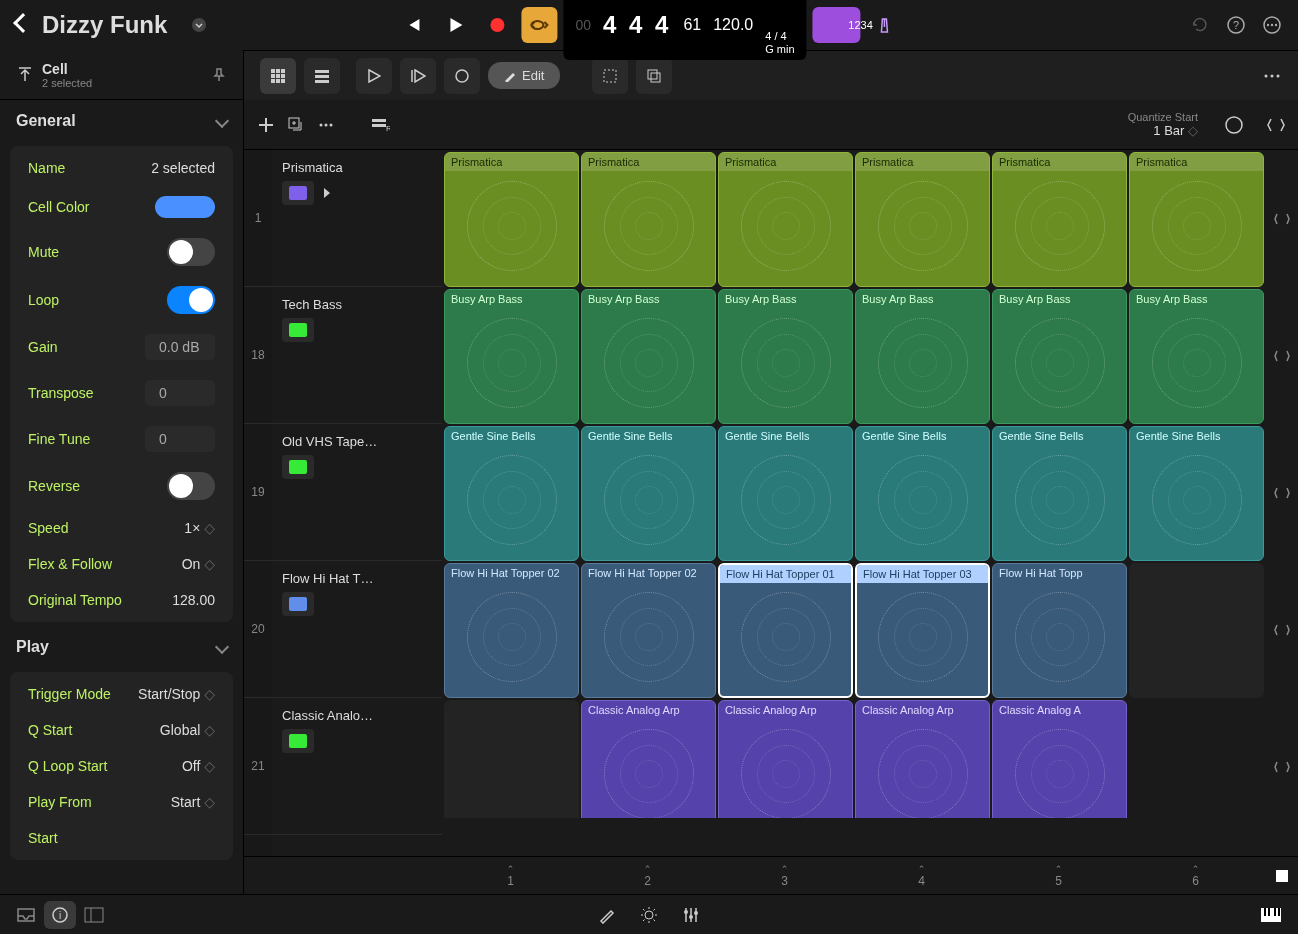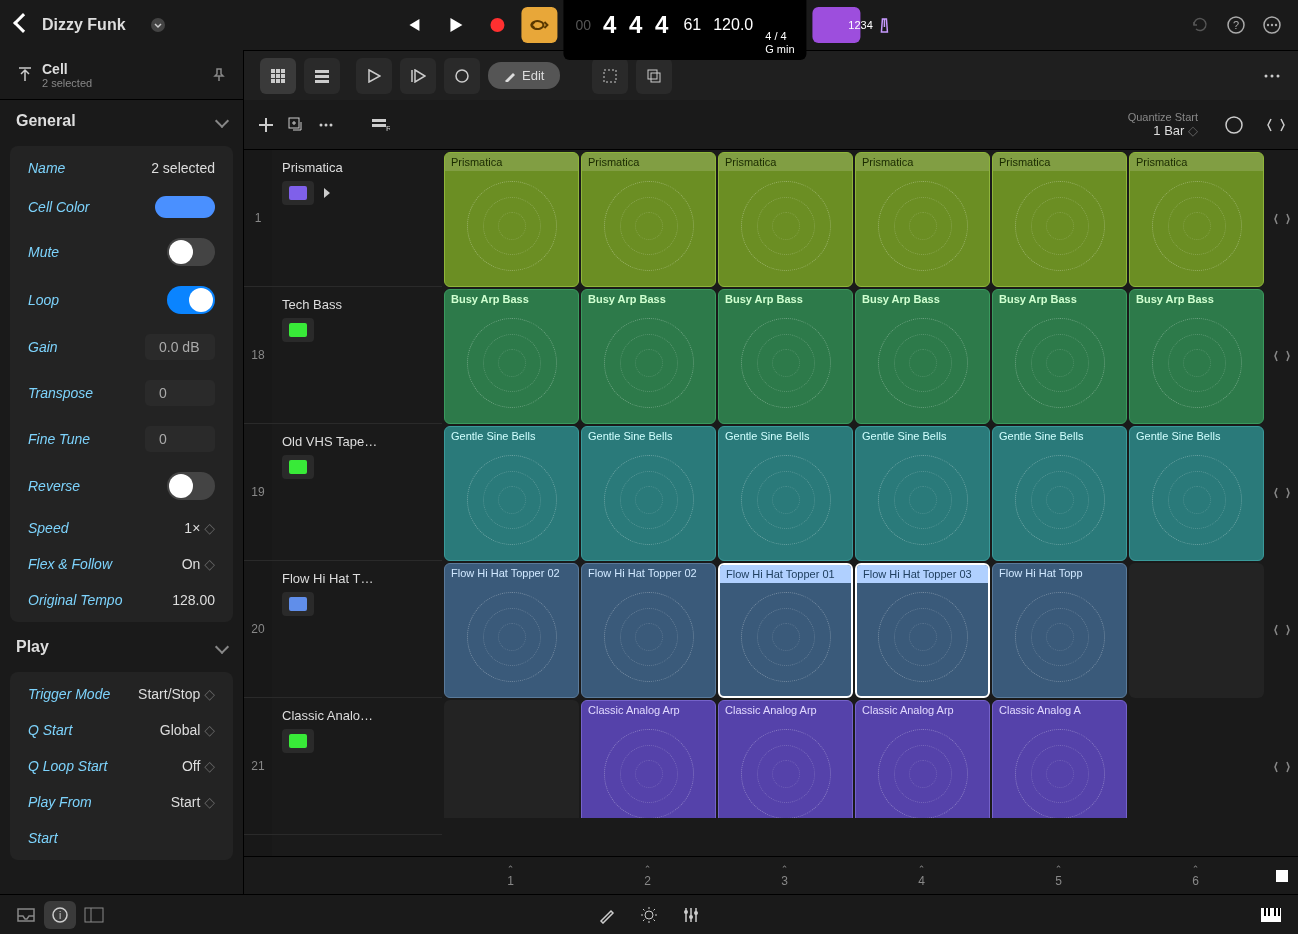--- a/index.html
+++ b/index.html
@@ -1,20 +1,20 @@
 <!DOCTYPE html>
 <html><head>
 <meta charset="utf-8">
 <style>
 * { margin: 0; padding: 0; box-sizing: border-box; font-family: -apple-system, BlinkMacSystemFont, "Segoe UI", sans-serif; }
 body { background: #1a1a1a; color: #ddd; width: 1298px; height: 934px; overflow: hidden; }
 
 
 .topbar { height: 50px; background: #1a1a1a; display: flex; align-items: center; padding: 0 16px; gap: 12px; }
-.topbar .title { font-size: 16px; font-weight: 600; display: flex; align-items: center; gap: 24px; }
+.topbar .title { font-size: 24px; font-weight: 600; display: flex; align-items: center; gap: 24px; }
 .topbar .center { position: absolute; left: 50%; transform: translateX(-50%); display: flex; align-items: center; gap: 6px; }
 .transport-btn { width: 36px; height: 36px; border-radius: 6px; display: flex; align-items: center; justify-content: center; cursor: pointer; }
 .transport-btn.yellow { background: #e8a739; }
 .transport-btn.purple { background: #9d4edd; padding-left: 48px; }
 .transport-btn.rec { color: #ff3030; }
 .lcd { background: #000; border-radius: 6px; padding: 4px 12px; display: flex; align-items: center; gap: 12px; font-family: monospace; color: #fff; }
 .lcd .big { font-size: 24px; font-weight: 600; letter-spacing: 3px; }
 .lcd .small { font-size: 11px; line-height: 1.2; margin-top: 36px; }
 .topbar .right { margin-left: auto; display: flex; gap: 16px; }
 
@@ -31,21 +31,21 @@
 
 
 .sidebar-hdr { height: 50px; padding: 8px 16px; display: flex; align-items: center; gap: 8px; border-bottom: 1px solid #000; }
 .sidebar-hdr .label { display: flex; flex-direction: column; }
 .sidebar-hdr .main-lbl { font-size: 14px; font-weight: 600; }
 .sidebar-hdr .sub-lbl { font-size: 11px; color: #888; }
 
 
 .section-hdr { padding: 12px 16px; font-size: 16px; font-weight: 600; display: flex; justify-content: space-between; align-items: center; cursor: pointer; }
 .prop-row { display: flex; justify-content: space-between; align-items: center; padding: 10px 18px; font-size: 14px; color: #aaa; }
-.prop-row .label { color: #7dd3fc; font-style: italic; }
+.prop-row .label { color: #bef264; }
 .prop-row .value { color: #ddd; }
 .prop-row .value-box { background: #2a2a2a; border-radius: 5px; padding: 5px 14px; min-width: 70px; text-align: right; font-size: 14px; display: inline-flex; align-items: center; gap: 4px; }
 .color-swatch { width: 60px; height: 22px; border-radius: 11px; background: #4a90ff; }
 .toggle { width: 48px; height: 28px; border-radius: 14px; background: #444; position: relative; cursor: pointer; }
 .toggle.on { background: #0a84ff; }
 .toggle .knob { width: 24px; height: 24px; border-radius: 50%; background: #fff; position: absolute; top: 2px; left: 2px; transition: left 0.2s; }
 .toggle.on .knob { left: 22px; }
 .props-group { background: #232323; margin: 4px 10px; border-radius: 8px; padding: 4px 0; }
 
 
@@ -61,21 +61,21 @@
 .cells-scroll { flex: 1; overflow-x: auto; position: relative; }
 .cells-grid { display: grid; grid-template-columns: repeat(6, 135px); grid-template-rows: repeat(5, 135px); gap: 2px; padding: 2px; }
 .track-header { height: 137px; padding: 10px; font-size: 13px; color: #ddd; border-bottom: 1px solid #2a2a2a; position: relative; white-space: nowrap; overflow: hidden; text-overflow: ellipsis; }
 .num-cell { height: 137px; display: flex; align-items: center; justify-content: center; font-size: 12px; color: #888; border-bottom: 1px solid #2a2a2a; }
 
 .cell { border-radius: 6px; position: relative; overflow: hidden; cursor: pointer; }
 .cell .label { font-size: 11px; padding: 3px 6px; white-space: nowrap; overflow: hidden; text-overflow: ellipsis; }
 .cell.green1 { background: #6b8e23; border: 1px solid #8fb53a; }
 .cell.green1 .label { color: #1a2a00; background: rgba(255,255,255,0.15); }
 .cell.green2 { background: #2d7a4a; border: 1px solid #3a9a5e; }
-.cell.green2 .label { color: #d0ffd0; font-weight: bold; }
+.cell.green2 .label { color: #d0ffd0; }
 .cell.teal { background: #2a7a7a; border: 1px solid #3a9a9a; }
 .cell.teal .label { color: #d0ffff; }
 .cell.blue { background: #3a5a7a; border: 1px solid #5a7a9a; }
 .cell.blue .label { color: #d0e8ff; }
 .cell.blue.sel { border: 2px solid #fff; }
 .cell.blue.sel .label { background: #b0d0ff; color: #204060; }
 .cell.purple { background: #5542aa; border: 1px solid #7562ca; }
 .cell.purple .label { color: #e0d8ff; }
 .cell.empty { background: #232323; }
 

